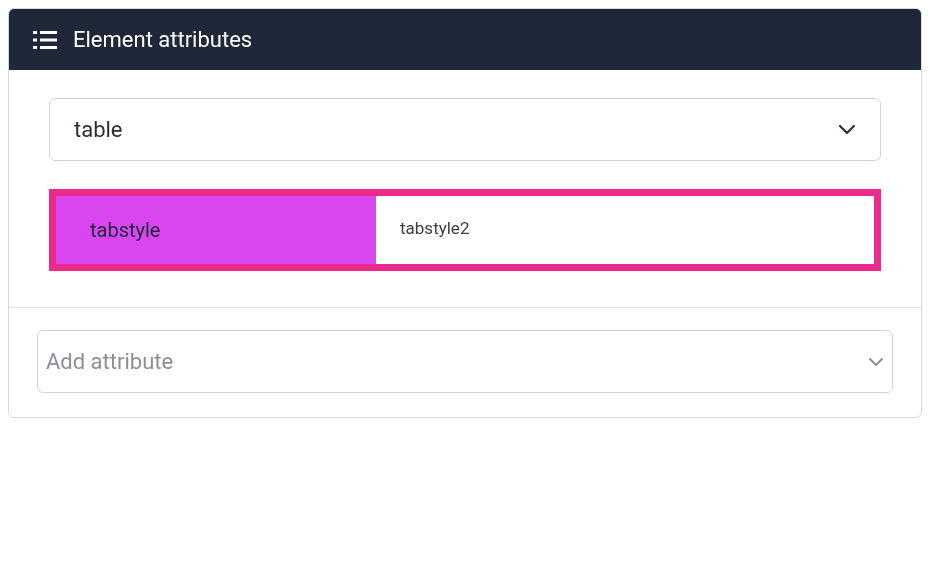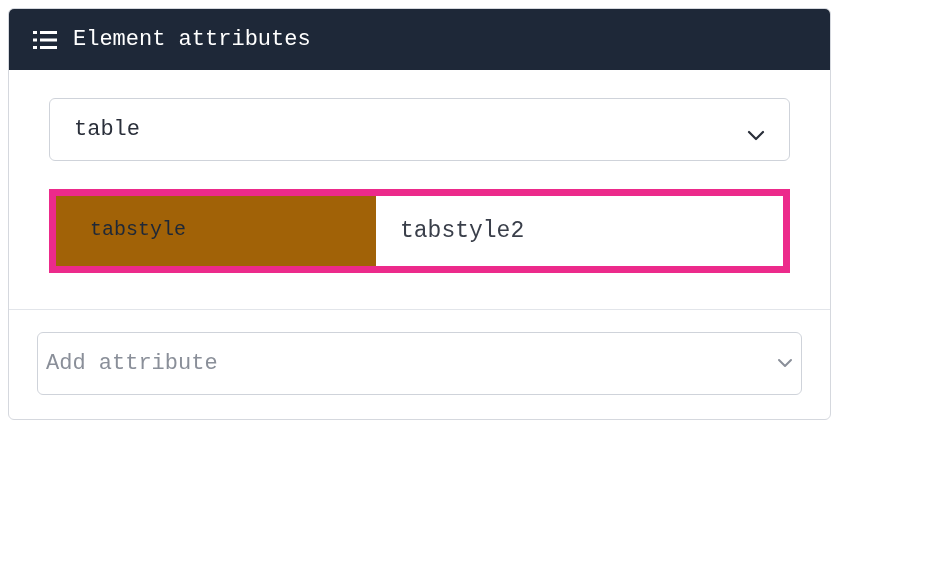--- a/index.html
+++ b/index.html
@@ -6,26 +6,25 @@
       box-sizing: border-box;
       margin: 0;
       padding: 0;
     }
     body {
       font-family: -apple-system, BlinkMacSystemFont, "Segoe UI", Roboto, "Helvetica Neue", Arial, sans-serif;
       background: #ffffff;
       padding: 8px;
     }
     .panel {
-      width: 823px;
+      width: 914px;
       border: 1px solid #d5d8de;
       border-radius: 6px;
       overflow: hidden;
       background: #ffffff;
-      font-family: Liberation Mono, monospace;
     }
     .panel-header {
       background: #1e2838;
       color: #ffffff;
       padding: 18px 24px;
       display: flex;
       align-items: center;
       gap: 16px;
     }
     .panel-header .icon {
@@ -37,21 +36,21 @@
       font-weight: 400;
     }
     .panel-body {
       padding: 28px 40px 0 40px;
     }
     .select-box {
       border: 1px solid #cfd3da;
       border-radius: 6px;
       padding: 18px 24px;
       display: flex;
-      align-items: flex-end;
+      align-items: center;
       justify-content: space-between;
       cursor: pointer;
       background: #ffffff;
     }
     .select-box .select-text {
       font-size: 22px;
       color: #2a2f3a;
     }
     .select-box .chevron {
       display: inline-flex;
@@ -63,33 +62,33 @@
     .attr-row {
       display: flex;
       border-bottom: 1px solid #e2e5ea;
     }
     .attr-row.highlighted {
       border: 7px solid #ec2a8b;
       border-bottom: 7px solid #ec2a8b;
     }
     .attr-key {
       width: 320px;
-      background: #a16207;
+      background: #d946ef;
       padding: 22px 18px 22px 34px;
       font-size: 20px;
       color: #1e2838;
       border-right: 1px solid #e2e5ea;
     }
     .attr-row.highlighted .attr-key {
       border-right: none;
     }
     .attr-value {
       flex: 1;
       padding: 22px 24px;
-      font-size: 23px;
+      font-size: 17px;
       color: #3a3f4a;
       background: #ffffff;
       white-space: nowrap;
       overflow: hidden;
     }
     .panel-footer {
       border-top: 1px solid #e2e5ea;
       margin-top: 36px;
       padding: 22px 28px 24px 28px;
     }

